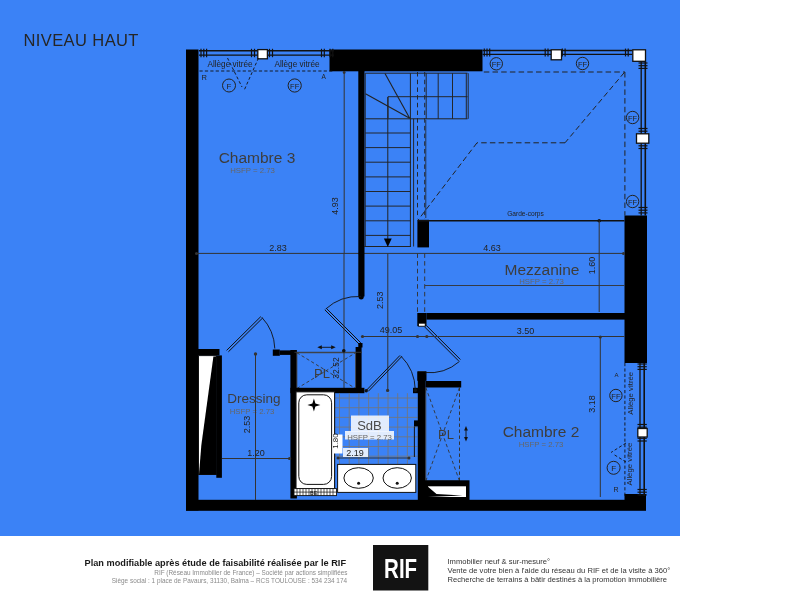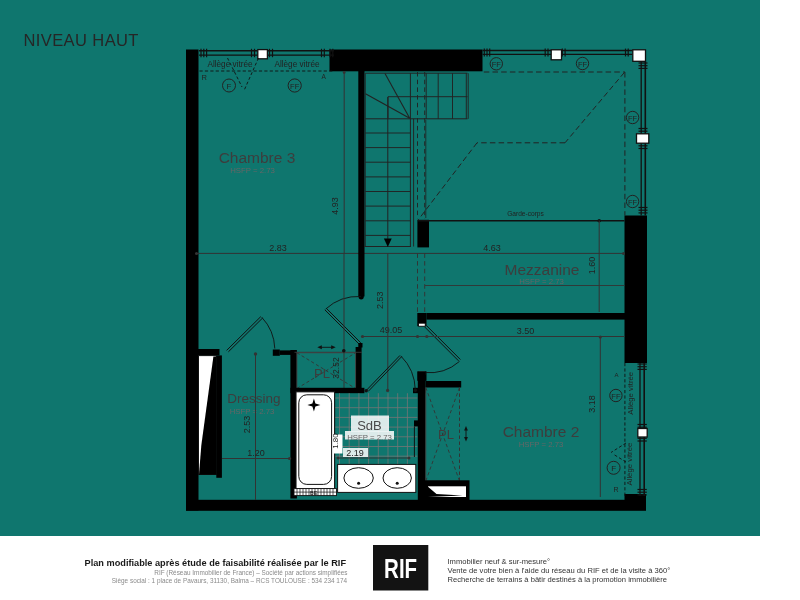--- a/index.html
+++ b/index.html
@@ -1,17 +1,17 @@
 <!DOCTYPE html>
 <html lang="fr"><head>
 <meta charset="utf-8">
 <title>Niveau Haut</title>
 <style>
   html,body{margin:0;padding:0;background:#ffffff;}
-  .page{position:relative;width:760px;height:600px;background:#0f766e;overflow:hidden;}
+  .page{position:relative;width:680px;height:600px;background:#3b82f6;overflow:hidden;}
   svg{display:block;}
   text{font-family:"Liberation Sans", sans-serif;}
 </style>
 </head>
 <body>
 <div class="page">
 <svg width="800" height="600" viewBox="0 0 800 600" fill="none" stroke-linecap="butt">
 
 <g>
 <text x="23.5" y="46" font-size="16.5" letter-spacing="0.4" fill="#262626" stroke="none" font-weight="500">NIVEAU HAUT</text>

